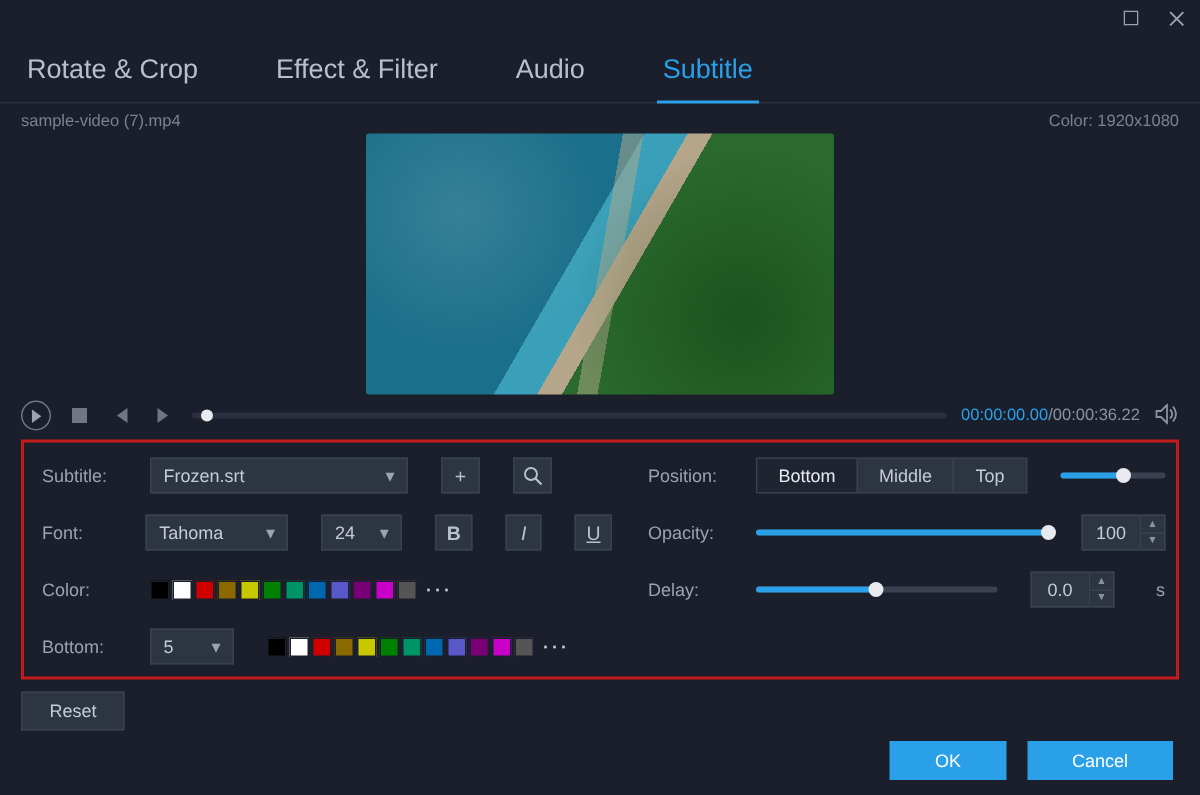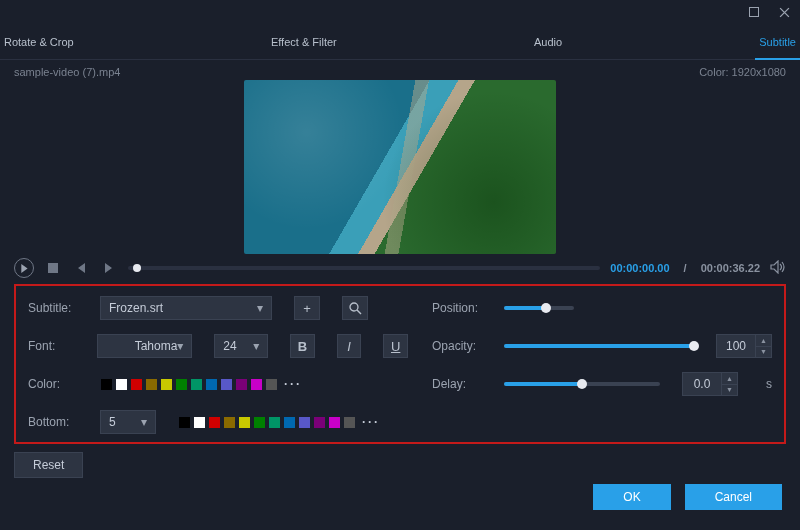--- a/index.html
+++ b/index.html
@@ -1,53 +1,53 @@
 <!DOCTYPE html>
 <html><head>
 <meta charset="utf-8">
 <style>
 * { margin: 0; padding: 0; box-sizing: border-box; font-family: -apple-system, BlinkMacSystemFont, "Segoe UI", Arial, sans-serif; }
 body { background: #1a1f2b; color: #9ba3b0; font-size: 12px; width: 800px; height: 530px; overflow: hidden; }
 
 .titlebar { height: 24px; display: flex; justify-content: flex-end; align-items: center; padding: 0 10px; gap: 18px; }
 .win-btn { width: 12px; height: 12px; display: inline-flex; align-items: center; justify-content: center; color: #9ba3b0; cursor: pointer; }
 
-.tabbar { display: flex; justify-content: space-between; gap: 44px; padding: 6px 0 0; font-size: 11px; border-bottom: 1px solid #2a3040; }
+.tabbar { display: flex; justify-content: flex-start; gap: 44px; padding: 6px 14px 0; font-size: 18px; border-bottom: 1px solid #2a3040; }
 .tab { padding: 6px 4px 10px; cursor: pointer; color: #b8c0cc; }
 .tab.active { color: #29a0e8; border-bottom: 2px solid #29a0e8; margin-bottom: -1px; }
 
 .meta { display: flex; justify-content: space-between; align-items: center; padding: 6px 14px 0; font-size: 11px; color: #7a8290; }
 .meta .left, .meta .right { display: flex; align-items: center; gap: 12px; }
 .eye-off { width: 18px; height: 14px; position: relative; }
 
 .preview { display: flex; justify-content: center; padding: 2px 0 0; }
 .preview-box { width: 312px; height: 174px; background: linear-gradient(120deg, #1a6f8a 0 45%, #3a9fb8 45% 52%, #b5a58a 52% 56%, #2a6a2e 56% 100%); border-radius: 2px; position: relative; overflow: hidden; }
 .preview-box::after { content: ""; position: absolute; inset: 0; background:
   radial-gradient(circle at 20% 30%, rgba(255,255,255,0.12), transparent 35%),
   radial-gradient(circle at 80% 70%, rgba(0,40,0,0.35), transparent 40%),
   linear-gradient(100deg, transparent 0 50%, rgba(180,170,140,0.5) 50% 54%, transparent 54% 100%);
 }
 
 .transport { display: flex; align-items: center; gap: 10px; padding: 4px 14px 6px; }
 .tbtn { width: 18px; height: 18px; display: inline-flex; align-items: center; justify-content: center; color: #6f7786; cursor: pointer; }
 .tbtn.play { width: 20px; height: 20px; border: 1px solid #6f7786; border-radius: 50%; }
 .prog { flex: 1; height: 4px; background: #2a3040; border-radius: 2px; position: relative; }
 .prog .dot { position: absolute; left: 2%; top: 50%; width: 8px; height: 8px; background: #e8eaf0; border-radius: 50%; transform: translate(-50%, -50%); }
-.timecode { font-size: 11px; display: flex; gap: 14px; align-items: flex-start; font-weight: bold; }
+.timecode { font-size: 11px; display: flex; gap: 0; align-items: flex-start; }
 .timecode .cur { color: #29a0e8; }
 .timecode .sep, .timecode .dur { color: #8a92a0; }
 .vol { width: 16px; height: 16px; color: #8a92a0; }
 
 .editor { border: 2px solid #c41a1a; margin: 0 14px; padding: 10px 12px 8px; display: grid; grid-template-columns: 380px 1fr; column-gap: 24px; row-gap: 14px; }
 .row { display: flex; align-items: center; gap: 22px; }
 .lbl { width: 50px; color: #9ba3b0; font-size: 12px; }
 
 .dd { background: #2d3442; border: 1px solid #3a4252; height: 24px; display: flex; align-items: center; justify-content: space-between; padding: 0 8px; color: #c5ccd8; cursor: pointer; font-size: 12px; }
 .dd.sub { width: 172px; }
-.dd.font { width: 100px; justify-content: flex-end; }
+.dd.font { width: 100px; }
 .dd.size { width: 56px; }
 .dd.out { width: 56px; }
 .dd .chev { color: #9ba3b0; }
 
 .sq { width: 26px; height: 24px; background: #2d3442; border: 1px solid #3a4252; display: inline-flex; align-items: center; justify-content: center; color: #b8c0cc; cursor: pointer; font-size: 13px; }
 
 .swatches { display: flex; gap: 2px; align-items: center; }
 .sw { width: 13px; height: 13px; border: 1px solid #1a1f2b; cursor: pointer; }
 .dots { color: #c5ccd8; padding-left: 4px; letter-spacing: 2px; font-weight: bold; cursor: pointer; }
 
@@ -63,21 +63,21 @@
 
 .spin { display: flex; align-items: center; gap: 0; }
 .spin input { width: 40px; height: 24px; background: #2d3442; border: 1px solid #3a4252; color: #c5ccd8; text-align: center; font-size: 12px; }
 .spin .arrows { width: 16px; height: 24px; background: #2d3442; border: 1px solid #3a4252; border-left: none; display: flex; flex-direction: column; }
 .spin .arrows span { flex: 1; display: flex; align-items: center; justify-content: center; font-size: 7px; color: #8a92a0; cursor: pointer; border-bottom: 1px solid #3a4252; }
 .spin .arrows span:last-child { border-bottom: none; }
 .unit { margin-left: 6px; color: #9ba3b0; }
 
 .reset { margin: 8px 14px 0; padding: 5px 18px; background: #2d3442; border: 1px solid #3a4252; color: #c5ccd8; font-size: 12px; cursor: pointer; display: inline-block; }
 
-.btnbar { position: absolute; bottom: 20px; right: 18px; display: flex; gap: 14px; }
+.btnbar { position: absolute; bottom: 10px; right: 18px; display: flex; gap: 14px; }
 .btn { padding: 6px 30px; font-size: 12px; cursor: pointer; border: none; }
 .btn.ok { background: #29a0e8; color: #fff; }
 .btn.cn { background: #29a0e8; color: #fff; }
 
 svg { display: block; }
 </style>
 </head>
 <body>
 
 
@@ -162,20 +162,25 @@
     <div class="sq">
         <svg width="13" height="13" viewBox="0 0 13 13">
           <circle cx="5" cy="5" r="4" fill="none" stroke="#b8c0cc" stroke-width="1.3"></circle>
           <line x1="8" y1="8" x2="12" y2="12" stroke="#b8c0cc" stroke-width="1.5"></line>
         </svg>
       </div>
   </div>
 
   <div class="row">
     <span class="lbl">Position:</span>
+    <div class="seg">
+      <span class="opt sel">Bottom</span>
+      <span class="opt">Middle</span>
+      <span class="opt">Top</span>
+    </div>
     <div class="slider mini">
         <div class="fill" style="width:60%"></div>
         <div class="knob" style="left:60%"></div>
       </div>
   </div>
 
   <div class="row">
     <span class="lbl">Font:</span>
     <div class="dd font">
         <span>Tahoma</span>

